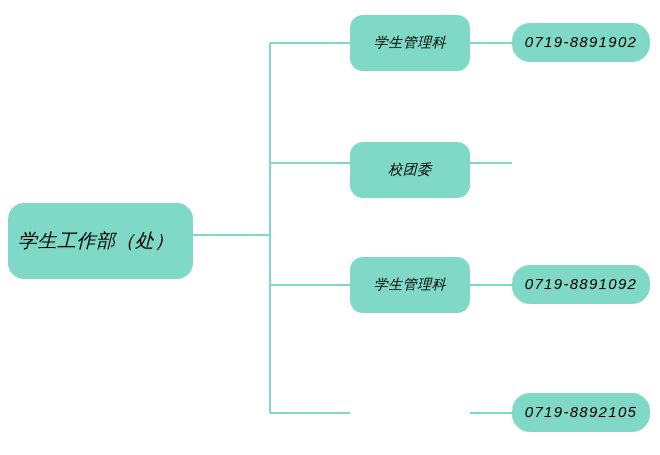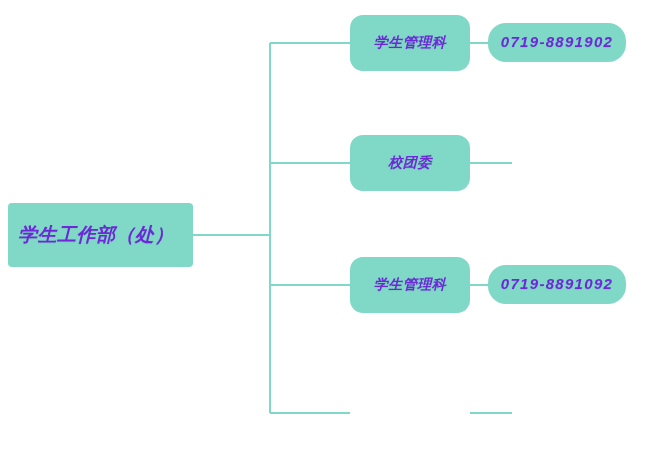--- a/index.html
+++ b/index.html
@@ -27,57 +27,57 @@
     pointer-events: none;
   }
   .node {
     position: absolute;
     box-sizing: border-box;
     display: flex;
     align-items: center;
     justify-content: center;
     border-radius: 14px;
     background: #7fd9c6;
-    color: #6d28d9;
+    color: #000000;
     text-align: center;
     line-height: 1.1;
-    font-weight: bold;
+    font-weight: normal;
     font-style: italic;
     letter-spacing: 0.5px;
     white-space: nowrap;
     text-shadow: 0 1px 1px rgba(0,0,0,0.06);
   }
   .root-node {
     left: 8px;
     top: 203px;
     width: 185px;
-    height: 64px;
-    border-radius: 4px;
+    height: 76px;
+    border-radius: 16px;
     font-size: 19px;
     justify-content: flex-start;
     padding-left: 10px;
   }
   .dept-node {
     left: 350px;
     width: 120px;
     height: 56px;
     border-radius: 13px;
     font-size: 14px;
   }
   .phone-node {
-    left: 488px;
+    left: 512px;
     width: 138px;
     height: 39px;
     border-radius: 18px;
     font-size: 15px;
     letter-spacing: 1.3px;
   }
   .r1 { top: 15px; }
   .r1p { top: 23px; }
-  .r2 { top: 135px; }
+  .r2 { top: 142px; }
   .r2p { top: 143px; }
   .r3 { top: 257px; }
   .r3p { top: 265px; }
   .r4 { top: 385px; }
   .r4p { top: 393px; }
 </style>
 </head>
 <body>
 
 <div id="canvas">
@@ -112,14 +112,17 @@
     <span>校团委</span>
   </div>
 
   <div class="node dept-node r3">
     <span>学生管理科</span>
   </div>
   <div class="node phone-node r3p">
     <span>0719-8891092</span>
   </div>
 
+  <div class="node phone-node r4p">
+    <span>0719-8892105</span>
+  </div>
 
 </div>
 
 </body></html>

